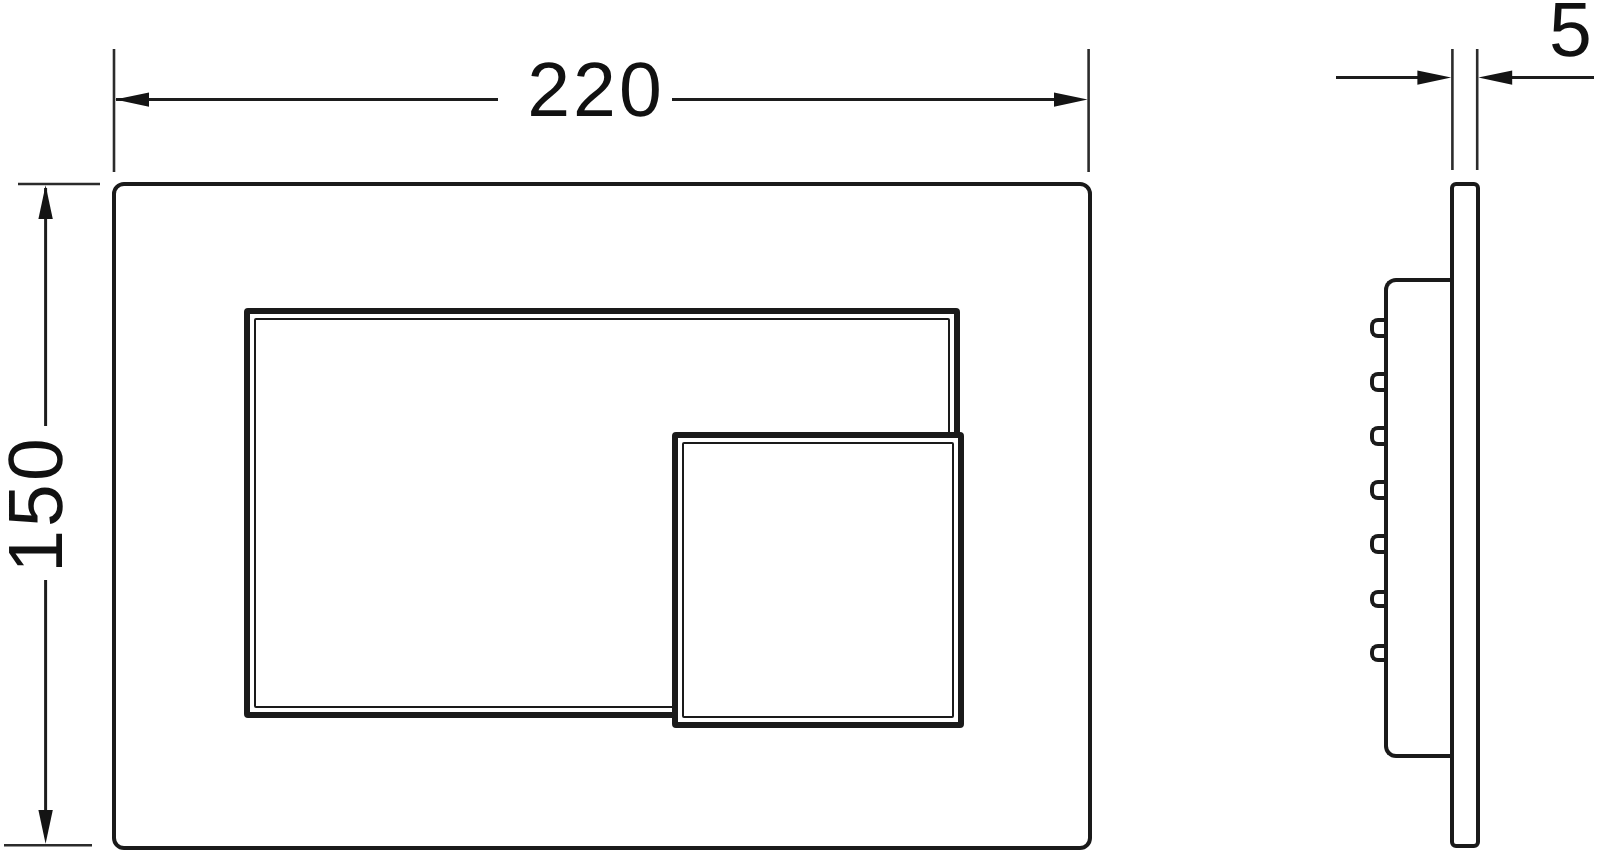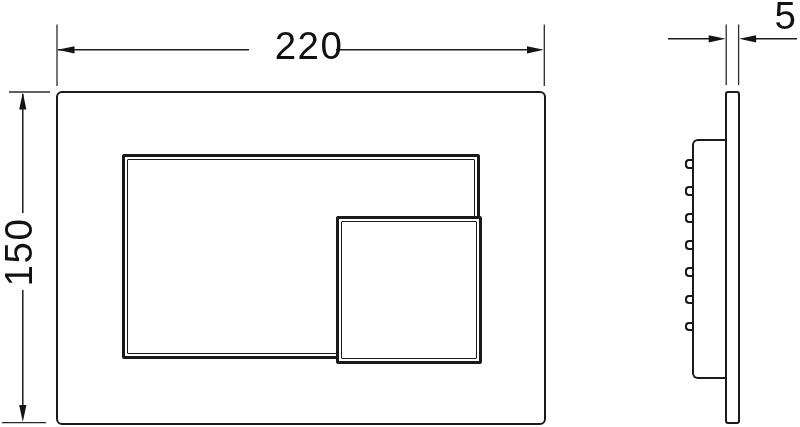--- a/index.html
+++ b/index.html
@@ -94,21 +94,21 @@
     position: absolute;
     color: #111111;
     font-size: 38.5px;
     font-weight: 400;
     letter-spacing: 1.5px;
     line-height: 1;
     white-space: nowrap;
     z-index: 11;
     user-select: none;
   }
-  .label-width  { left: 309px; top: 46px; transform: translate(-50%, -50%); }
+  .label-width  { left: 298px; top: 46px; transform: translate(-50%, -50%); }
   .label-height { left: 19px;  top: 252px; transform: translate(-50%, -50%) rotate(-90deg); }
   .label-thickness { left: 786px; top: 17px; transform: translate(-50%, -52%); }
 </style>
 </head>
 <body>
 
 <div class="canvas">
 
   <div>
     <div class="plate"></div>

